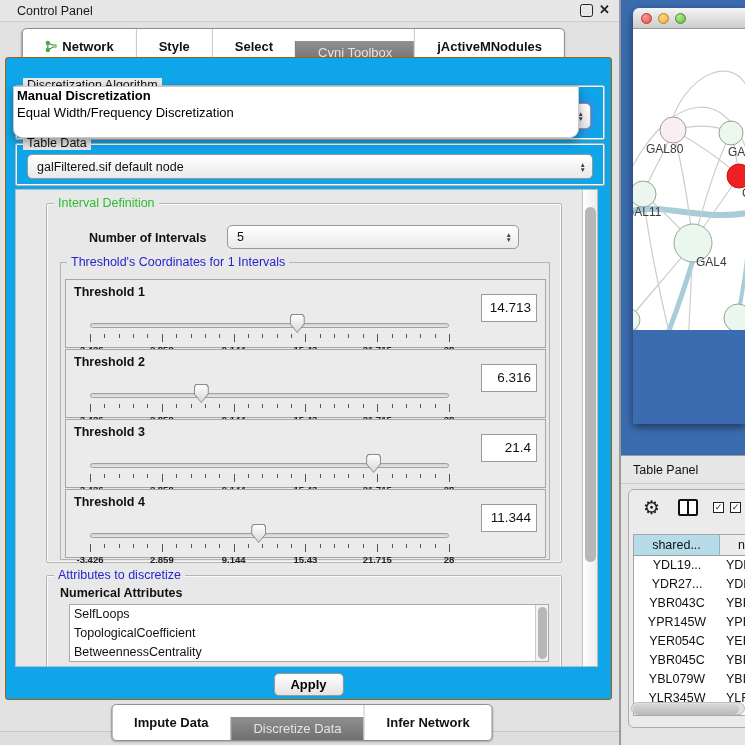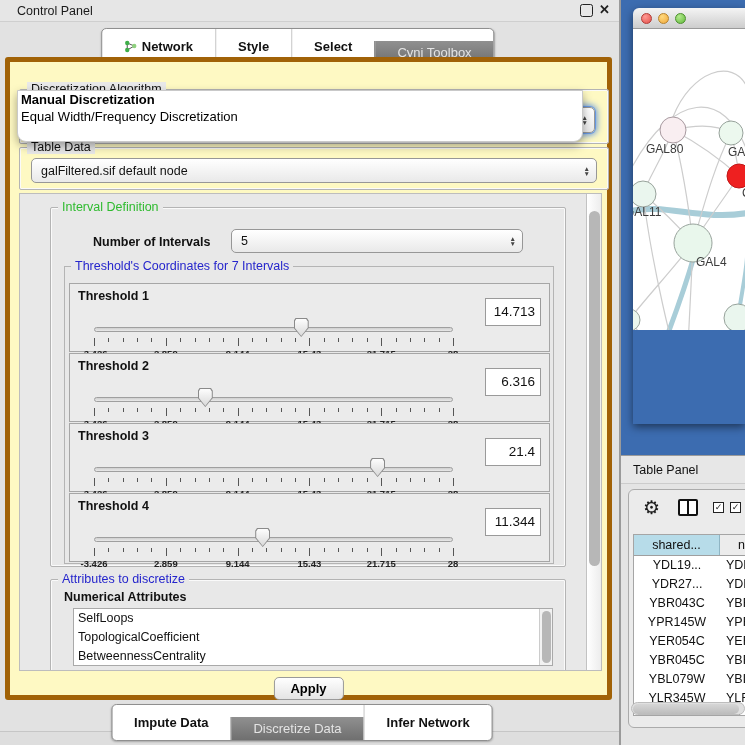--- a/index.html
+++ b/index.html
@@ -21,21 +21,21 @@
     background:#fff; box-shadow:0 1px 2px rgba(0,0,0,.25); }
   .seg .tab { padding:4px 22px; font-size:13px; font-weight:bold; color:#111;
     border-left:1px solid #c6c6c6; display:flex; align-items:center; gap:5px; white-space:nowrap; }
   .seg .tab:first-child { border-left:none; }
   .seg .tab.selected { background:linear-gradient(#909090,#6f6f6f); color:#e4e4e4;
     border-left-color:#6f6f6f; font-weight:normal;margin-top:12px; }
   #top-tabs { position:absolute; top:28px; left:50%; transform:translateX(-53%); }
   #bottom-tabs { position:absolute; top:704px; left:50%; transform:translateX(-52%); }
 
   #cp-container { position:absolute; left:5px; top:57px; width:607px; height:643px;
-    background:#fef9c3; border:5px solid #a16207; border-radius:3px; }
+    background:#0ea5e9; border:1px solid #a16207; border-radius:3px; }
 
   .group { position:absolute; border:1px solid #b4b4b4; border-radius:2px; box-shadow:0 0 0 1px #fafafa inset; }
   .gtitle { position:absolute; top:-8px; left:7px; background:#e8e8e8; padding:0 4px;
     font-size:12.5px; white-space:nowrap; }
   .gtitle.green { color:#2fbb2f; }
   .gtitle.blue  { color:#2525cc; }
 
   .combo { position:absolute; background:linear-gradient(#ffffff,#e9e9e9); border:1px solid #979797;
     border-radius:5px; font-size:12.5px; display:flex; align-items:center; padding:0 22px 0 9px; }
   .combo .steppers { position:absolute; right:6px; top:50%; transform:translateY(-50%);
@@ -177,20 +177,21 @@
           <line x1="3" y1="3" x2="3" y2="10" stroke="#555" stroke-width="1"></line>
           <circle cx="3" cy="3" r="2.2" fill="#3fae49"></circle>
           <circle cx="3" cy="10" r="2.2" fill="#3fae49"></circle>
           <circle cx="10" cy="6" r="2.2" fill="#8fd07f"></circle>
         </svg>
         <span>Network</span>
       </span>
       <span class="tab">Style</span>
       <span class="tab">Select</span>
       <span class="tab selected">Cyni Toolbox</span>
+      <span class="tab">jActiveMNodules</span>
     </div>
 
     <div id="cp-container">
 
       <div id="algo-group" class="group">
         <span class="gtitle">Discretization Algorithm</span>
       </div>
       <div id="algo-combo" class="combo">
         <span class="steppers">▲<br>▼</span>
       </div>
@@ -212,21 +213,21 @@
 
         <div id="interval-group" class="group">
           <span class="gtitle green">Interval Definition</span>
           <span id="noi-label">Number of Intervals</span>
           <div id="noi-combo" class="combo">
             <span>5</span>
             <span class="steppers">▲<br>▼</span>
           </div>
 
           <div id="thr-group">
-            <span class="thr-gtitle">Threshold's Coordinates for 7 Intervals</span>
+            <span class="thr-gtitle">Threshold's Coordinates for 1 Intervals</span>
 
             <div class="threshold-row" style="top:16px">
               <span class="thr-label">Threshold 1</span>
               <div class="slider-zone">
                 <div class="track"></div>
                 <div class="thumb-handle" style="left: calc(57.7197% - 7.5px);"></div>
                 <div class="ticks">
                     <span class="tick major" style="left: 0%;"></span>
                     <span class="tick" style="left: 4%;"></span>
                     <span class="tick" style="left: 8%;"></span>

